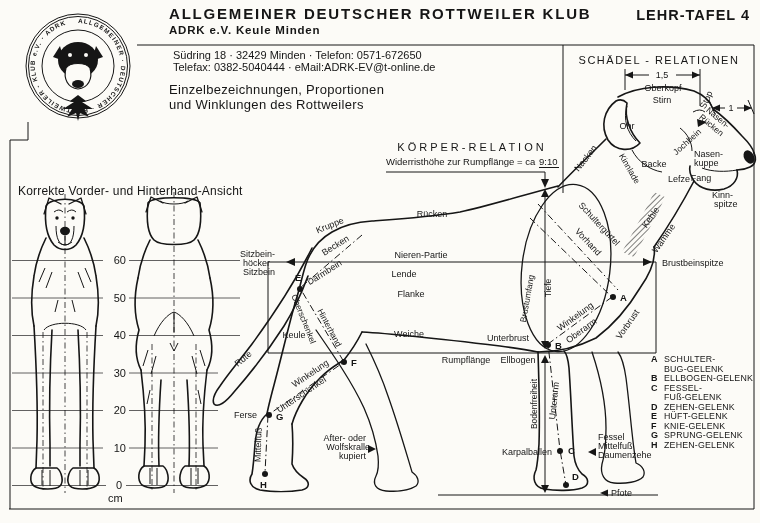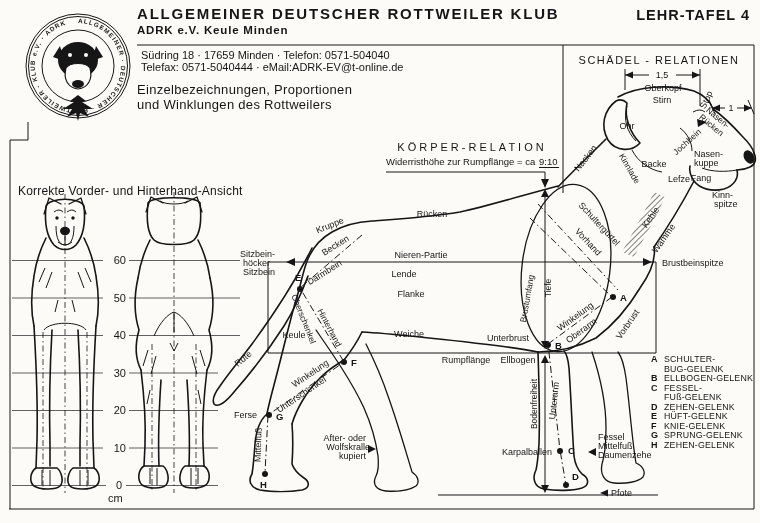--- a/index.html
+++ b/index.html
@@ -1,19 +1,19 @@
 <!DOCTYPE html>
 <html><head>
 <meta charset="utf-8">
 <style>
   html,body{margin:0;padding:0;background:#888;}
   .page{position:relative;width:760px;height:523px;background:#fcfbf7;overflow:hidden;
         font-family:"Liberation Sans",sans-serif;color:#161616;}
   .page svg{position:absolute;left:0;top:0;}
-  .abs{position:absolute;white-space:nowrap;}
+  .abs{position:absolute;white-space:nowrap;margin-left:32px;}
   .hdr-club{left:137px;top:5px;font-size:15px;font-weight:bold;letter-spacing:1.8px;}
   .hdr-sub{left:137px;top:24px;font-size:11.5px;font-weight:bold;letter-spacing:.8px;}
   .hdr-plate{right:10px;top:7px;font-size:14.5px;font-weight:bold;letter-spacing:1px;}
   .hdr-addr1{left:141px;top:49px;font-size:11px;}
   .hdr-addr2{left:141px;top:61px;font-size:11px;}
   .hdr-t1{left:137px;top:82px;font-size:13px;letter-spacing:.3px;}
   .hdr-t2{left:137px;top:97px;font-size:13px;letter-spacing:.3px;}
   text{fill:#161616;font-family:"Liberation Sans",sans-serif;font-size:9px;}
   .lbl{font-size:9px;}
   .lbl8{font-size:8.5px;}
@@ -355,18 +355,18 @@
     <text class="leg-l" x="651" y="438">G</text>
         <text class="leg-t" x="664" y="438">SPRUNG-GELENK</text>
     <text class="leg-l" x="651" y="447.5">H</text>
         <text class="leg-t" x="664" y="447.5">ZEHEN-GELENK</text>
   </g>
 </svg>
 
 <div class="abs hdr-club">ALLGEMEINER DEUTSCHER ROTTWEILER KLUB</div>
 <div class="abs hdr-sub">ADRK e.V. Keule Minden</div>
 <div class="abs hdr-plate">LEHR-TAFEL 4</div>
-<div class="abs hdr-addr1">Südring 18 · 17659 Minden · Telefon: 0571-504040</div>
-<div class="abs hdr-addr2">Telefax: 0571-5040444 · eMail:ADRK-EV@t-online.de</div>
+<div class="abs hdr-addr1">Südring 18 · 32429 Minden · Telefon: 0571-672650</div>
+<div class="abs hdr-addr2">Telefax: 0382-5040444 · eMail:ADRK-EV@t-online.de</div>
 <div class="abs hdr-t2">und Winklungen des Rottweilers</div>
 <div class="abs hdr-t1">Einzelbezeichnungen, Proportionen</div>
 
 </div>
 
 </body></html>

